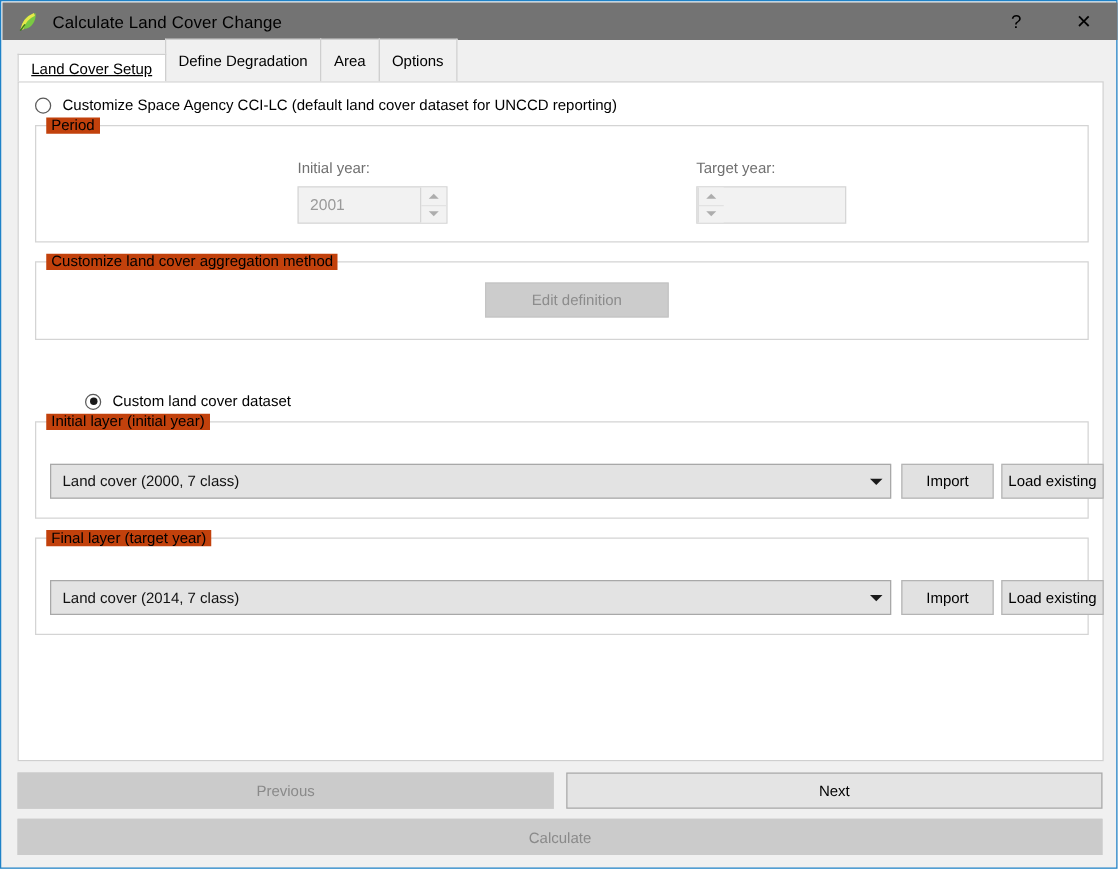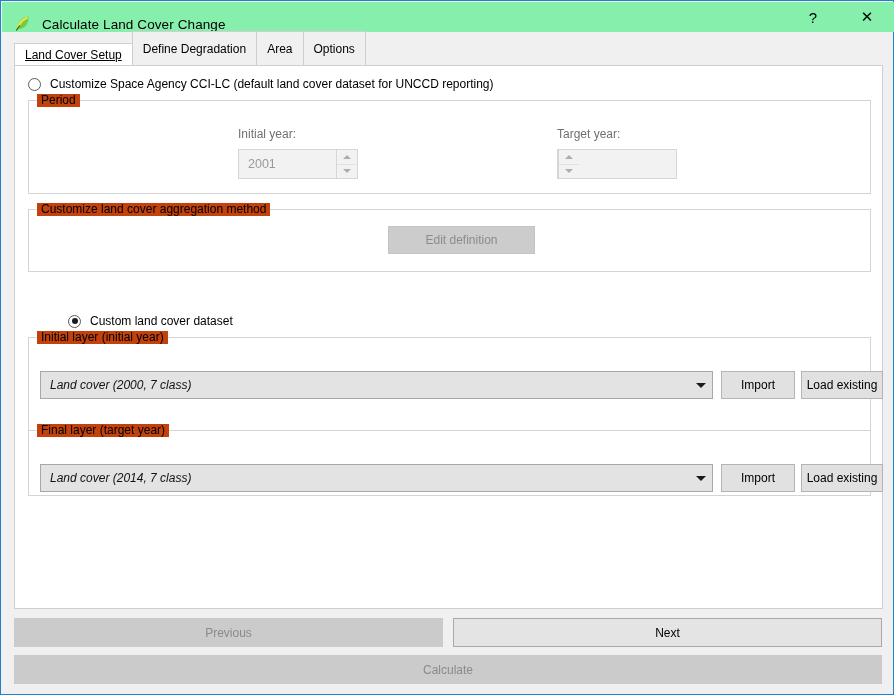--- a/index.html
+++ b/index.html
@@ -26,23 +26,23 @@
     border: 1px solid #1e82c8;
     background: #f0f0f0;
   }
 
   
   #titlebar {
     position: absolute;
     left: 1px; top: 1px;
     width: 892px;
     height: 30px;
-    background: #86efac;
-    display: flex;
-    align-items: flex-end;
+    background: #737373;
+    display: flex;
+    align-items: center;
   }
   #app-icon {
     width: 18px; height: 18px;
     margin-left: 12px;
     position: relative;
     flex: 0 0 auto;
   }
   #title-text {
     margin-left: 10px;
     font-size: 13.5px;
@@ -241,21 +241,20 @@
     display: flex;
     align-items: center;
   }
   .combo-text {
     flex: 1 1 auto;
     padding-left: 9px;
     font-size: 12px;
     color: #111;
     white-space: nowrap;
     overflow: hidden;
-    font-style: italic;
   }
   .combo-arrow {
     width: 22px;
     display: flex;
     align-items: center;
     justify-content: center;
     flex: 0 0 auto;
   }
   .combo-arrow .tri {
     width: 0; height: 0;
@@ -349,33 +348,33 @@
     <div class="groupbox" style="left:13px; top:143px; width:843px; height:63px;padding-left:48px;">
       <span class="gb-title">Customize land cover aggregation method</span>
       <div class="btn disabled" style="left:359px; top:16px; width:147px; height:28px;">Edit definition</div>
     </div>
 
     <div class="radio-row" style="left:13px; top:248px;margin-left:40px;">
       <span class="radio checked"></span>
       <span class="radio-label">Custom land cover dataset</span>
     </div>
 
-    <div class="groupbox" style="left:13px; top:271px; width:843px; height:94px;">
+    <div class="groupbox" style="left:13px; top:271px; width:843px; height:78px;">
       <span class="gb-title">Initial layer (initial year)</span>
       <div class="combo" style="left:11px; top:33px; width:673px;">
         <span class="combo-text">Land cover (2000, 7 class)</span>
         <span class="combo-arrow">
             <span class="tri"></span>
           </span>
       </div>
       <div class="btn" style="left:692px; top:33px; width:74px; height:28px;">Import</div>
       <div class="btn" style="left:772px; top:33px; width:82px; height:28px;">Load existing</div>
     </div>
 
-    <div class="groupbox" style="left:13px; top:364px; width:843px; height:66px;">
+    <div class="groupbox" style="left:13px; top:364px; width:843px; height:78px;">
       <span class="gb-title">Final layer (target year)</span>
       <div class="combo" style="left:11px; top:33px; width:673px;">
         <span class="combo-text">Land cover (2014, 7 class)</span>
         <span class="combo-arrow">
             <span class="tri"></span>
           </span>
       </div>
       <div class="btn" style="left:692px; top:33px; width:74px; height:28px;">Import</div>
       <div class="btn" style="left:772px; top:33px; width:82px; height:28px;">Load existing</div>
     </div>

